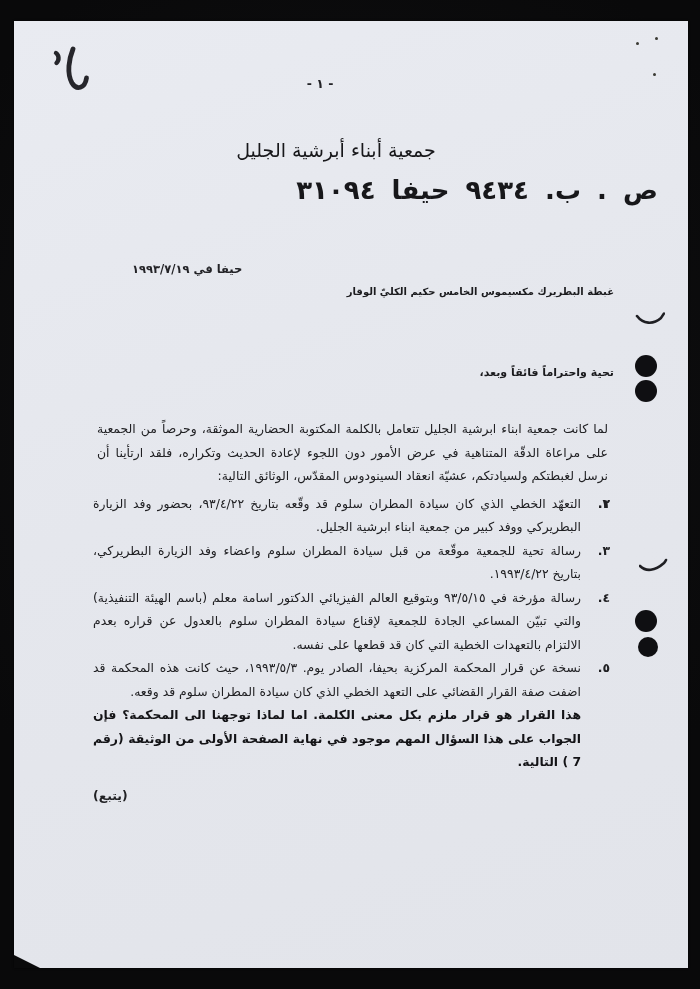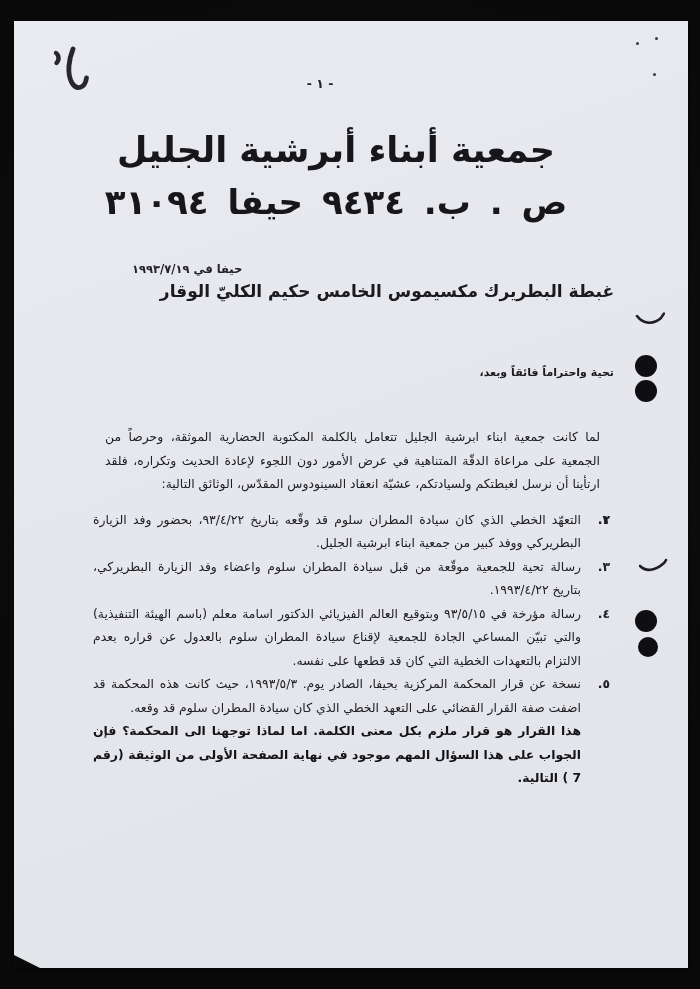--- a/index.html
+++ b/index.html
@@ -15,33 +15,33 @@
     position:absolute;left:14px;top:21px;width:674px;height:947px;
     background:linear-gradient(160deg,#e9ebf1 0%,#e5e7ed 45%,#e2e4ea 100%);
     box-shadow:0 0 2px rgba(0,0,0,.8);
   }
   .corner-clip{position:absolute;left:0;bottom:0;width:0;height:0;
     border-left:26px solid #0a0a0b;border-top:13px solid transparent;}
   .txt{color:#1d1d20;direction:rtl;}
   .page-number{position:absolute;top:55px;left:0;right:62px;text-align:center;
     font-size:12.5px;font-weight:600;color:#232327;letter-spacing:1px;}
   .letterhead{position:absolute;top:111px;left:0;right:30px;text-align:center;direction:rtl;color:#17171a;}
-  .org-name{font-size:35px;font-weight:bold;line-height:36px;}
-  .org-address{font-size:34px;font-weight:bold;line-height:34px;margin-top:17px;word-spacing:7px;}
+  .org-name{font-size:19px;font-weight:normal;line-height:36px;}
+  .org-address{font-size:26px;font-weight:bold;line-height:34px;margin-top:5px;word-spacing:7px;text-align:right;}
   .date-line{position:absolute;top:221px;left:118px;font-size:11.5px;font-weight:600;
     direction:rtl;color:#232327;margin-top:20px;}
   .recipients{position:absolute;top:257px;right:74px;text-align:right;direction:rtl;
-    font-size:17px;font-weight:600;line-height:27.5px;color:#1b1b1e;}
+    font-size:10px;font-weight:600;line-height:27.5px;color:#1b1b1e;}
   .salutation{position:absolute;top:345px;right:74px;direction:rtl;
     font-size:11px;font-weight:600;color:#1b1b1e;}
   .flow{
     position:absolute;top:392px;right:76px;left:79px;direction:rtl;
     font-size:12.4px;line-height:23.5px;color:#202023;text-align:justify;
   }
-  .intro{margin:12px;}
+  .intro{margin:4px;}
   .list{margin:0;padding:0;list-style:none;}
   .item{position:relative;padding-right:31px;text-align:justify;}
   .item .num{position:absolute;right:2px;top:0;font-weight:600;}
   .emphasis{padding-right:31px;font-weight:bold;color:#131316;text-align:justify;}
   .continuation{margin-top:10px;text-align:left;font-weight:600;}
   .pen{position:absolute;}
   .dot{position:absolute;border-radius:50%;background:#0f0f12;}
   .speck{position:absolute;width:3px;height:3px;border-radius:50%;background:#3a3a33;}
 </style>
 </head>
@@ -88,20 +88,21 @@
       <div class="item">
         <span class="num">٤.</span>
         <span>رسالة مؤرخة في ٩٣/٥/١٥ وبتوقيع العالم الفيزيائي الدكتور اسامة معلم (باسم الهيئة التنفيذية) والتي تبيّن المساعي الجادة للجمعية لإقناع سيادة المطران سلوم بالعدول عن قراره بعدم الالتزام بالتعهدات الخطية التي كان قد قطعها على نفسه.</span>
       </div>
       <div class="item">
         <span class="num">٥.</span>
         <span>نسخة عن قرار المحكمة المركزية بحيفا، الصادر يوم. ١٩٩٣/٥/٣، حيث كانت هذه المحكمة قد اضفت صفة القرار القضائي على التعهد الخطي الذي كان سيادة المطران سلوم قد وقعه.</span>
       </div>
     </div>
     <div class="emphasis">هذا القرار هو قرار ملزم بكل معنى الكلمة. اما لماذا توجهنا الى المحكمة؟ فإن الجواب على هذا السؤال المهم موجود في نهاية الصفحة الأولى من الوثيقة (رقم 7 ) التالية.</div>
+    <div class="continuation">(يتبع)</div>
   </div>
 
   <svg class="pen" style="left:621px;top:290px" width="30" height="18" viewBox="0 0 30 18">
     <path d="M2,5 C8,13 18,14 26,7 C27,5.5 28,4 29,2.5" fill="none" stroke="#1f1f23" stroke-width="2.6" stroke-linecap="round"></path>
   </svg>
   <svg class="pen" style="left:625px;top:537px" width="30" height="18" viewBox="0 0 30 18">
     <path d="M1,8 C7,14 16,13 25,5 C26,4 26.5,3 27,2" fill="none" stroke="#1f1f23" stroke-width="2.6" stroke-linecap="round"></path>
   </svg>
 
   <div class="dot" style="left:621px;top:334px;width:22px;height:22px"></div>

